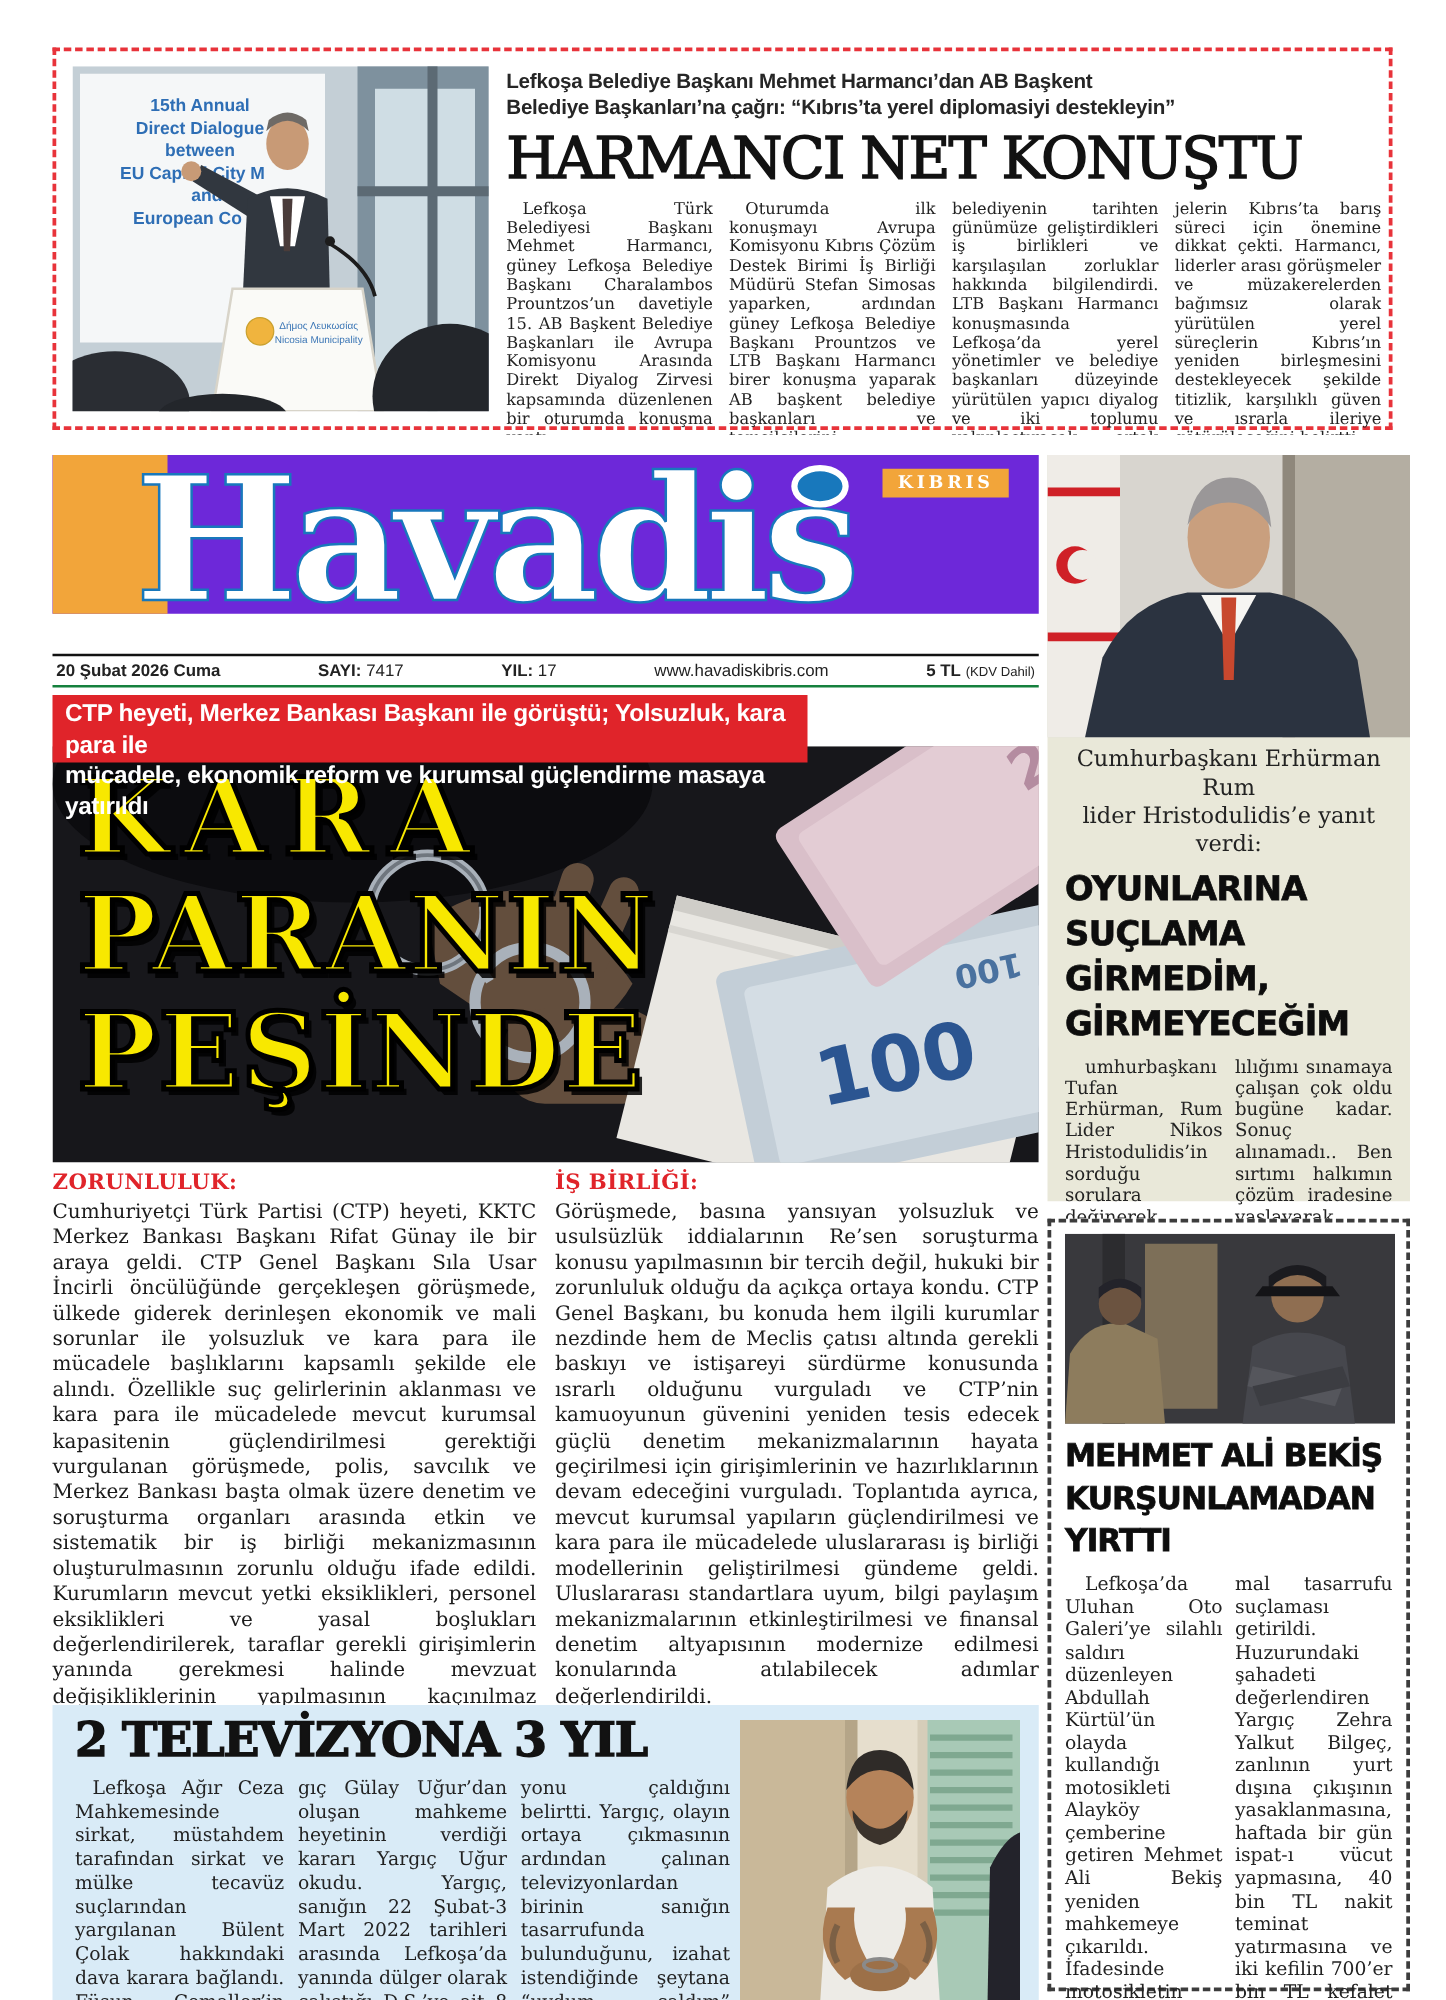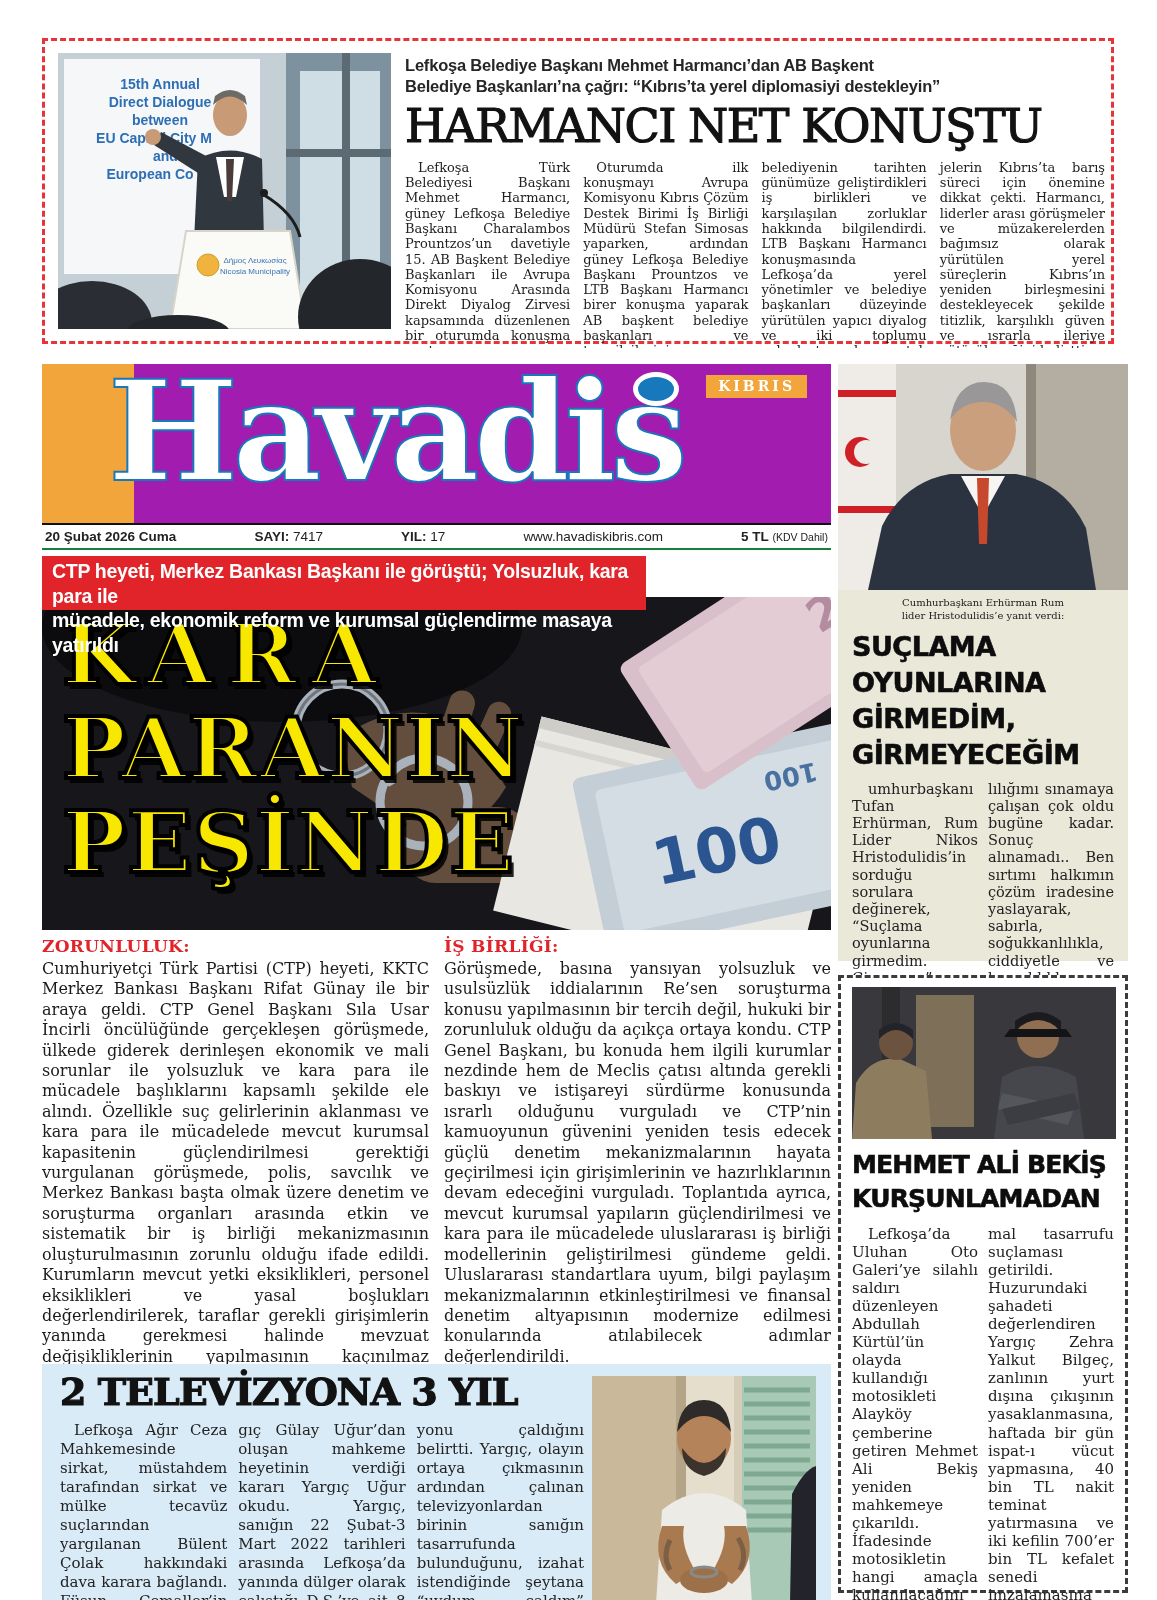--- a/index.html
+++ b/index.html
@@ -10,35 +10,35 @@
   .top-box { position:absolute; left:42px; top:38px; width:1072px; height:306px; border:3px dashed #e8333a; background:#fff; }
   .top-photo { position:absolute; left:13px; top:12px; width:333px; height:276px; display:block; }
   .top-right { position:absolute; left:360px; top:14px; width:700px; }
   .kicker { font-family:"Liberation Sans", sans-serif; font-weight:bold; font-size:16.5px; line-height:1.3; color:#262626; letter-spacing:-0.2px; }
   .top-headline { margin-top:5px; font-family:"DejaVu Serif", serif; font-weight:normal; font-size:46px; line-height:1.02; color:#121212; letter-spacing:-1.5px; -webkit-text-stroke:1.2px #121212; }
   .top-cols { margin-top:10px; display:flex; gap:13px; height:188px; overflow:hidden; }
   .top-cols p { flex:1; font-size:13px; line-height:15.3px; text-align:justify; color:#222; text-indent:13px; }
   .top-cols p.cont { text-indent:0; }
 
   
-  .masthead { position:absolute; left:42px; top:364px; width:789px; height:159px; background:#a21caf; overflow:hidden; }
+  .masthead { position:absolute; left:42px; top:364px; width:789px; height:127px; background:#6d28d9; overflow:hidden; }
   .mast-orange { position:absolute; left:0; top:0; width:92px; height:159px; background:#f2a53a; }
   .mast-title { position:absolute; left:66px; top:-14px; font-family:"DejaVu Serif", serif; font-weight:bold; font-size:138px; letter-spacing:-6px; color:#ffffff; -webkit-text-stroke:2px #1878bc; white-space:nowrap; }
   .logo-dot { position:absolute; right:152px; top:8px; width:46px; height:34px; background:#1878bc; border:5px solid #fff; border-radius:50%; }
   .kibris-box { position:absolute; right:24px; top:11px; background:#f2a53a; color:#fff; font-family:"DejaVu Serif", serif; font-weight:bold; font-size:14px; letter-spacing:3px; padding:3px 12px 4px; }
 
   
   .dateline { position:absolute; left:42px; top:523px; width:789px; height:27px; border-top:2px solid #111; border-bottom:2px solid #15803d; display:flex; align-items:center; justify-content:space-between; font-family:"Liberation Sans", sans-serif; font-size:13.5px; color:#222; padding:0 3px; }
   .dateline b { font-weight:bold; }
   .dl-note { font-size:10.5px; }
 
   
   .sidebar { position:absolute; left:838px; top:364px; width:290px; height:597px; background:#e9e8d9; }
   .sidebar-photo { display:block; width:290px; height:226px; }
-  .sidebar-caption { text-align:center; font-size:10px; line-height:1.25; color:#222; margin:7px 10px 2px; }
+  .sidebar-caption { text-align:center; font-size:18px; line-height:1.25; color:#222; margin:7px 10px 2px; }
   .sidebar-headline { font-family:"DejaVu Sans","Liberation Sans",sans-serif; font-weight:bold; font-size:27px; line-height:1.33; color:#0d0d0d; letter-spacing:-0.5px; padding:5px 14px 4px; -webkit-text-stroke:0.6px #0d0d0d; }
   .sidebar-cols { display:flex; gap:10px; padding:4px 14px; }
   .sidebar-cols p { flex:1; font-size:14.5px; line-height:17.2px; text-align:justify; color:#222; }
   .sidebar-cols p.first { text-indent:16px; }
 
   
   .banner { position:absolute; left:42px; top:556px; width:604px; height:54px; background:#e0242a; color:#fff; font-family:"Liberation Sans", sans-serif; font-weight:bold; font-size:19.5px; line-height:1.26; padding:3px 10px; z-index:6; letter-spacing:-0.3px; }
 
   
   .lead-image { position:absolute; left:42px; top:597px; width:789px; height:333px; z-index:2; }
@@ -155,22 +155,22 @@
       <polygon points="123,112 167,112 145,152" fill="#f6f5f2"></polygon>
       <polygon points="139,114 151,114 149,180 141,180" fill="#c8482e"></polygon>
       <ellipse cx="145" cy="66" rx="33" ry="41" fill="#c99f7e"></ellipse>
       <path d="M112,56 Q118,18 146,18 Q176,18 179,58 Q166,38 145,38 Q124,38 112,56 Z" fill="#9a9798"></path>
     </svg>
     <div class="sidebar-caption">
       <div>Cumhurbaşkanı Erhürman Rum</div>
       <div>lider Hristodulidis’e yanıt verdi:</div>
     </div>
     <h2 class="sidebar-headline">
+      <div>OYUNLARINA</div>
       <div>SUÇLAMA</div>
-      <div>OYUNLARINA</div>
       <div>GİRMEDİM,</div>
       <div>GİRMEYECEĞİM</div>
     </h2>
     <div class="sidebar-cols">
       <p class="first">umhurbaşkanı Tufan Erhürman, Rum Lider Nikos Hristodulidis’in sorduğu sorulara değinerek, “Suçlama oyunlarına girmedim. Girmem...” ifadelerini kullandı. Erhürman, “Sabrımı ve soğukkan-</p>
       <p>lılığımı sınamaya çalışan çok oldu bugüne kadar. Sonuç alınamadı.. Ben sırtımı halkımın çözüm iradesine yaslayarak, sabırla, soğukkanlılıkla, ciddiyetle ve kararlılıkla yoluma devam ediyorum” dedi.</p>
     </div>
   </aside>
 
   <div class="banner">
@@ -270,20 +270,21 @@
       <path d="M142,152 L150,90 Q186,68 224,90 L232,152 Z" fill="#46474d"></path>
       <circle cx="186" cy="50" r="21" fill="#8f6e51"></circle>
       <path d="M163,44 q23,-22 46,0 l0,-10 q-23,-18 -46,0 z" fill="#1b1b1f"></path>
       <path d="M158,42 h56 l6,8 h-68 z" fill="#141417"></path>
       <path d="M150,106 L222,122 l-6,16 L146,122 Z" fill="#55565c"></path>
       <path d="M222,106 L150,122 l6,16 L228,122 Z" fill="#3c3d42"></path>
     </svg>
     <h2 class="bekis-headline">
       <div>MEHMET ALİ BEKİŞ</div>
       <div>KURŞUNLAMADAN</div>
+      <div>YIRTTI</div>
     </h2>
     <div class="bekis-cols">
       <p class="first">Lefkoşa’da Uluhan Oto Galeri’ye silahlı saldırı düzenleyen Abdullah Kürtül’ün olayda kullandığı motosikleti Alayköy çemberine getiren Mehmet Ali Bekiş yeniden mahkemeye çıkarıldı. İfadesinde motosikletin hangi amaçla kullanılacağını bilmediğini söyleyen zanlı aleyhine sadece gümrüksüz</p>
       <p>mal tasarrufu suçlaması getirildi. Huzurundaki şahadeti değerlendiren Yargıç Zehra Yalkut Bilgeç, zanlının yurt dışına çıkışının yasaklanmasına, haftada bir gün ispat-ı vücut yapmasına, 40 bin TL nakit teminat yatırmasına ve iki kefilin 700’er bin TL kefalet senedi imzalamasına emir verdi.</p>
     </div>
   </section>
 
 </div>
 
 </body></html>

